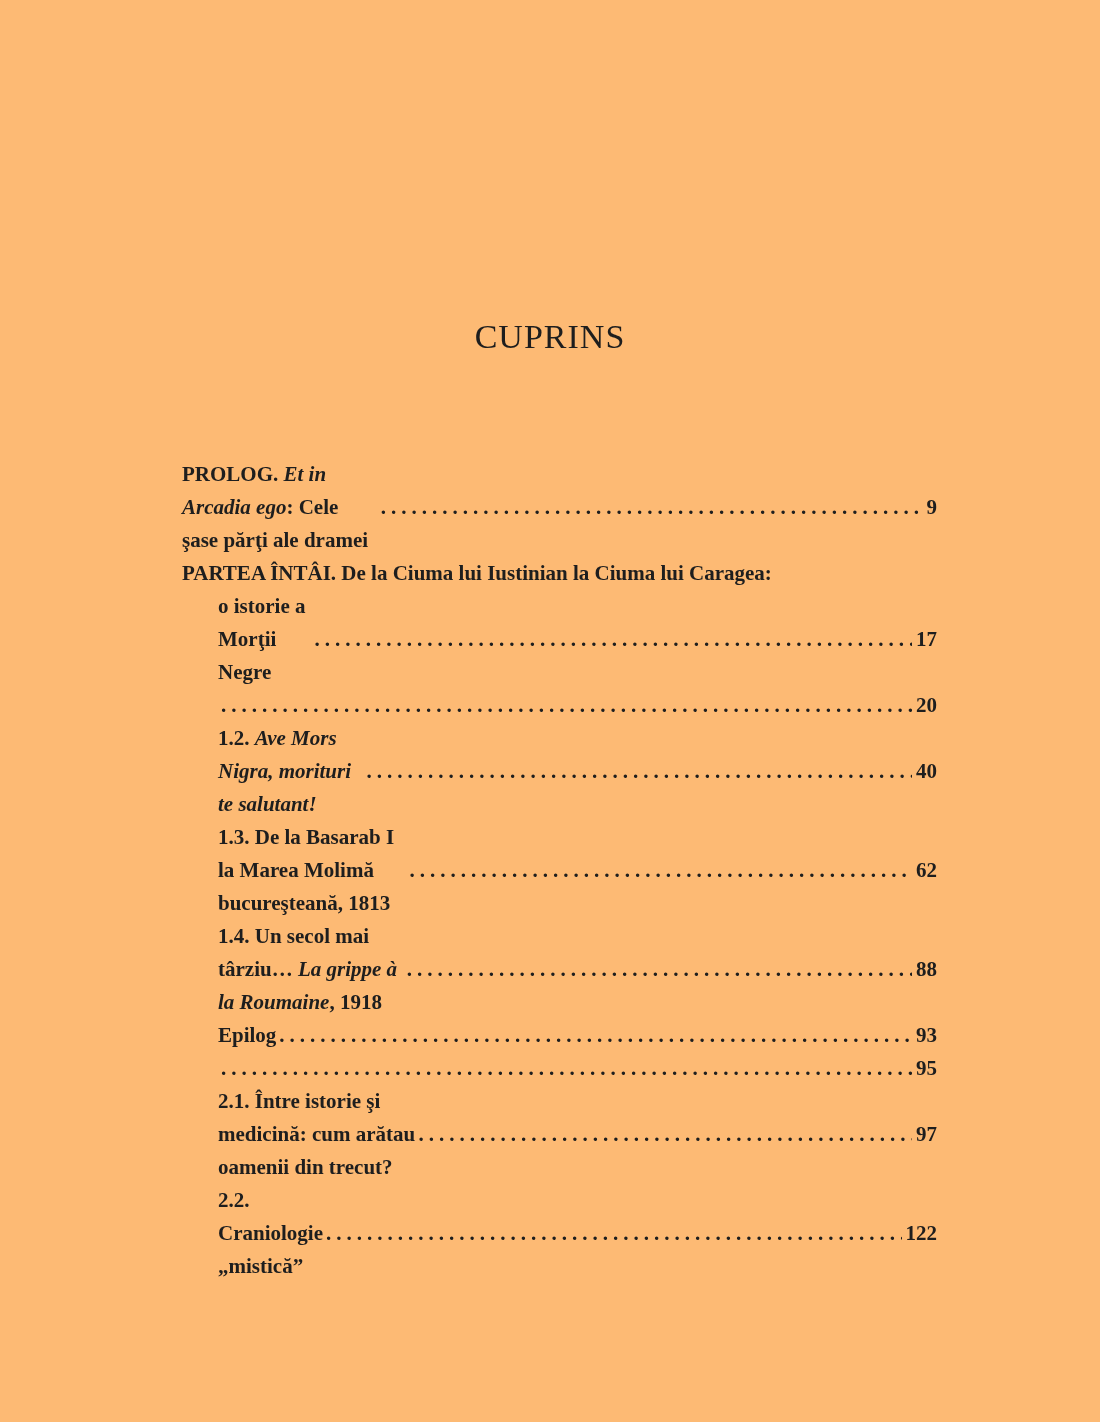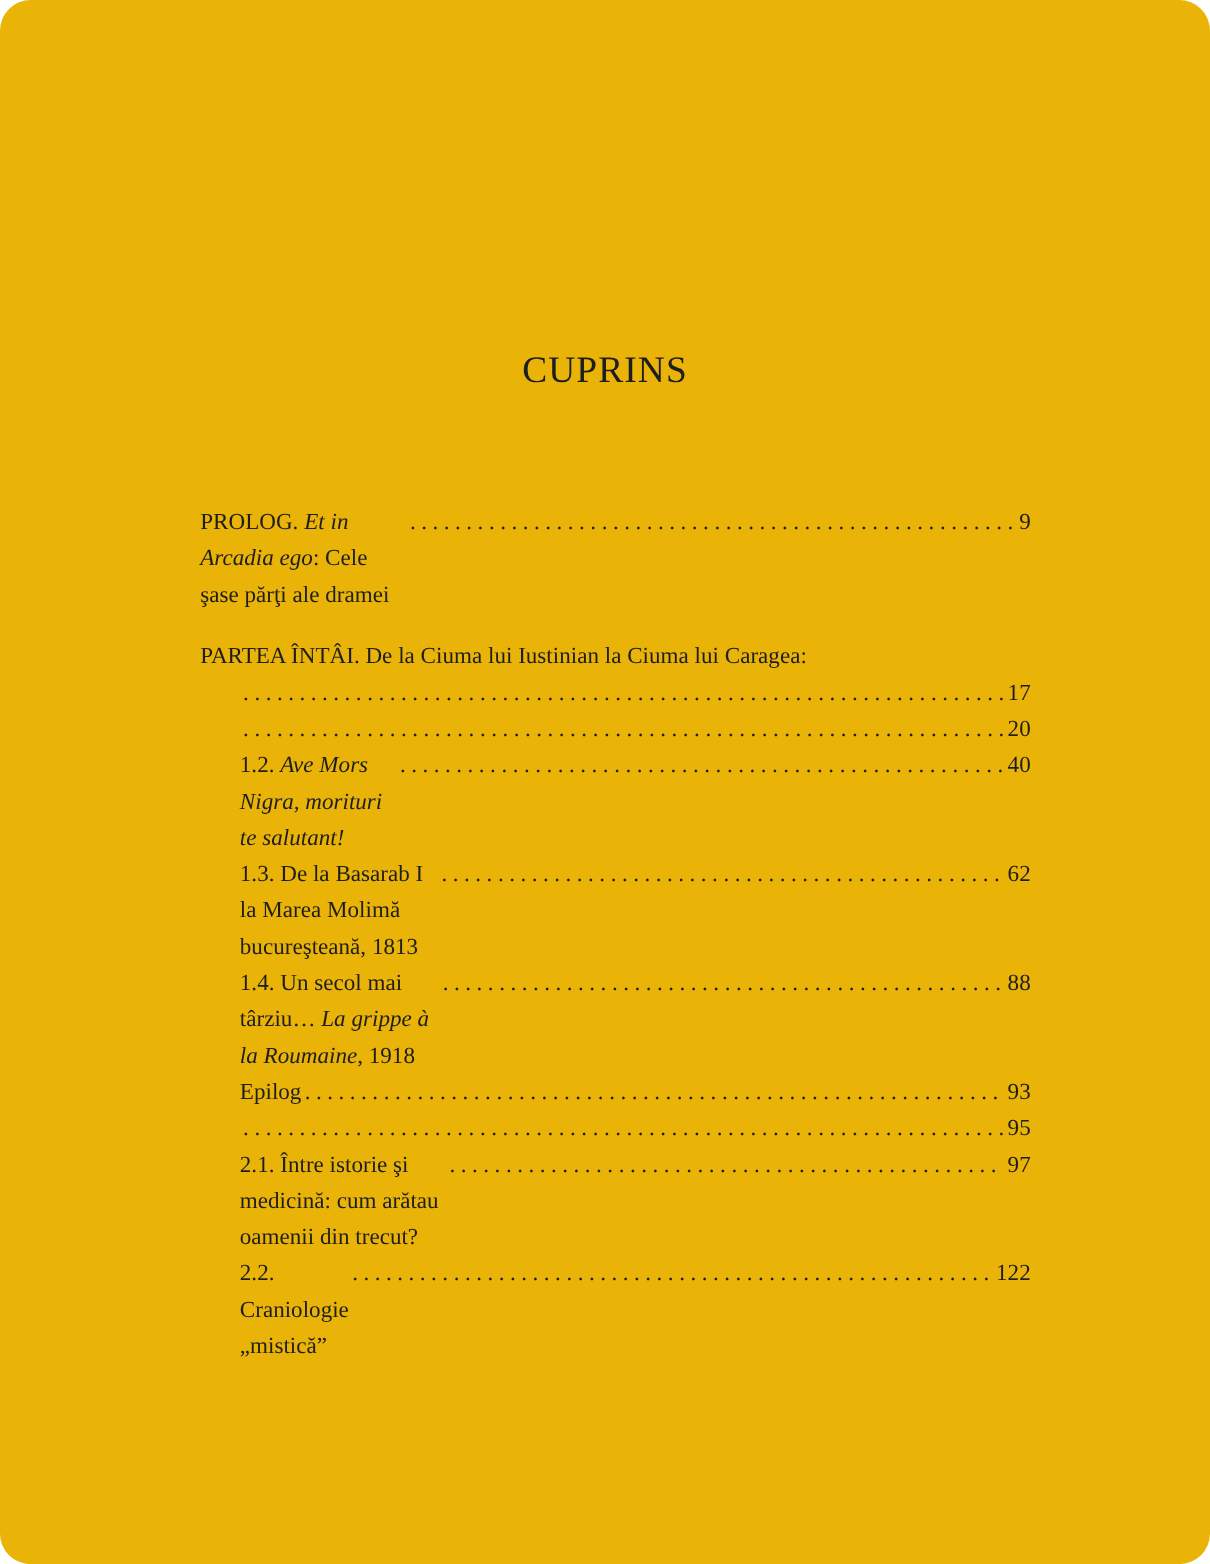--- a/index.html
+++ b/index.html
@@ -2,44 +2,44 @@
 <html><head>
 <meta charset="utf-8">
 <style>
   * { margin: 0; padding: 0; box-sizing: border-box; }
   html, body { background: #ffffff; }
   .page {
     position: relative;
     width: 1100px;
     height: 1422px;
     margin: 0 auto;
-    background: #eab308;
+    background: #fdba74;
     color: #1e1e1e;
     font-family: "Liberation Serif", "DejaVu Serif", serif;
     overflow: hidden;
-    border-radius: 28px;
   }
   .title {
     padding-top: 320px;
     text-align: center;
     font-size: 34px;
     font-weight: normal;
     letter-spacing: 1px;
     line-height: 1;
   }
   .toc {
     margin: 104px 163px 0 182px;
     font-size: 21px;
   }
   .row {
     display: flex;
-    align-items: flex-start;
+    align-items: center;
     line-height: 33px;
+    font-weight: bold;
   }
-  .row.gap { margin-top: 23px; }
+  .row.gap { }
   .row.indent { padding-left: 36px; }
   .text { white-space: pre-wrap; }
   .text em { font-style: italic; }
   .leader {
     flex: 1 1 auto;
     overflow: hidden;
     white-space: nowrap;
     margin: 0 2px 0 3px;
     min-width: 12px;
   }
@@ -60,20 +60,21 @@
   <div class="toc">
       <div class="row">
         <span class="text"><span>PROLOG. </span><em>Et in Arcadia ego</em><span>: Cele şase părţi ale dramei</span></span>
         <span class="leader"></span>
         <span class="pagenum">9</span>
       </div>
       <div class="row gap">
         <span class="text"><span>PARTEA ÎNTÂI. De la Ciuma lui Iustinian la Ciuma lui Caragea:</span></span>
       </div>
       <div class="row indent">
+        <span class="text"><span>o istorie a Morţii Negre </span></span>
         <span class="leader"></span>
         <span class="pagenum">17</span>
       </div>
       <div class="row indent">
         <span class="leader"></span>
         <span class="pagenum">20</span>
       </div>
       <div class="row indent">
         <span class="text"><span>1.2. </span><em>Ave Mors Nigra, morituri te salutant!</em><span> </span></span>
         <span class="leader"></span>

